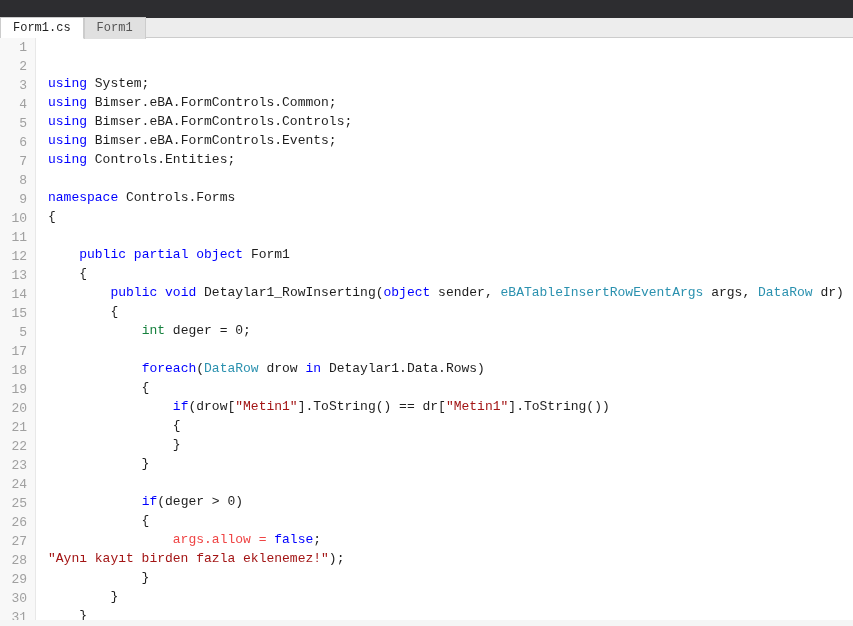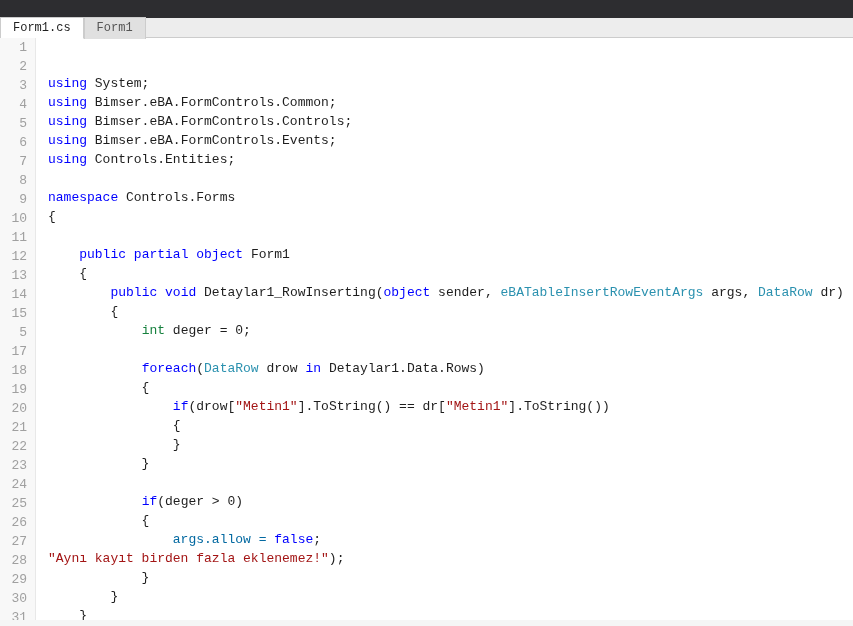--- a/index.html
+++ b/index.html
@@ -139,20 +139,20 @@
       <div class="code-line"><span style="color: rgb(30, 30, 30);"></span></div>
       <div class="code-line"><span style="color: rgb(30, 30, 30);">            </span><span style="color: rgb(0, 0, 255);">foreach</span><span style="color: rgb(30, 30, 30);">(</span><span style="color: rgb(43, 145, 175);">DataRow</span><span style="color: rgb(30, 30, 30);"> drow </span><span style="color: rgb(0, 0, 255);">in</span><span style="color: rgb(30, 30, 30);"> Detaylar1.Data.Rows)</span></div>
       <div class="code-line"><span style="color: rgb(30, 30, 30);">            {</span></div>
       <div class="code-line"><span style="color: rgb(30, 30, 30);">                </span><span style="color: rgb(0, 0, 255);">if</span><span style="color: rgb(30, 30, 30);">(drow[</span><span style="color: rgb(163, 21, 21);">"Metin1"</span><span style="color: rgb(30, 30, 30);">].ToString() == dr[</span><span style="color: rgb(163, 21, 21);">"Metin1"</span><span style="color: rgb(30, 30, 30);">].ToString())</span></div>
       <div class="code-line"><span style="color: rgb(30, 30, 30);">                {</span></div>
       <div class="code-line"><span style="color: rgb(30, 30, 30);">                }</span></div>
       <div class="code-line"><span style="color: rgb(30, 30, 30);">            }</span></div>
       <div class="code-line"><span style="color: rgb(30, 30, 30);"></span></div>
       <div class="code-line"><span style="color: rgb(30, 30, 30);">            </span><span style="color: rgb(0, 0, 255);">if</span><span style="color: rgb(30, 30, 30);">(deger &gt; 0)</span></div>
       <div class="code-line"><span style="color: rgb(30, 30, 30);">            {</span></div>
-      <div class="code-line"><span style="color: #0369a1;">                args.allow = </span><span style="color: rgb(0, 0, 255);">false</span><span style="color: rgb(30, 30, 30);">;</span></div>
+      <div class="code-line"><span style="color: #ef4444;">                args.allow = </span><span style="color: rgb(0, 0, 255);">false</span><span style="color: rgb(30, 30, 30);">;</span></div>
       <div class="code-line"><span style="color: rgb(163, 21, 21);">"Aynı kayıt birden fazla eklenemez!"</span><span style="color: rgb(30, 30, 30);">);</span></div>
       <div class="code-line"><span style="color: rgb(30, 30, 30);">            }</span></div>
       <div class="code-line"><span style="color: rgb(30, 30, 30);">        }</span></div>
       <div class="code-line"><span style="color: rgb(30, 30, 30);">    }</span></div>
       <div class="code-line"><span style="color: rgb(30, 30, 30);">}</span></div>
     </div>
 </div>
 
 </body></html>

